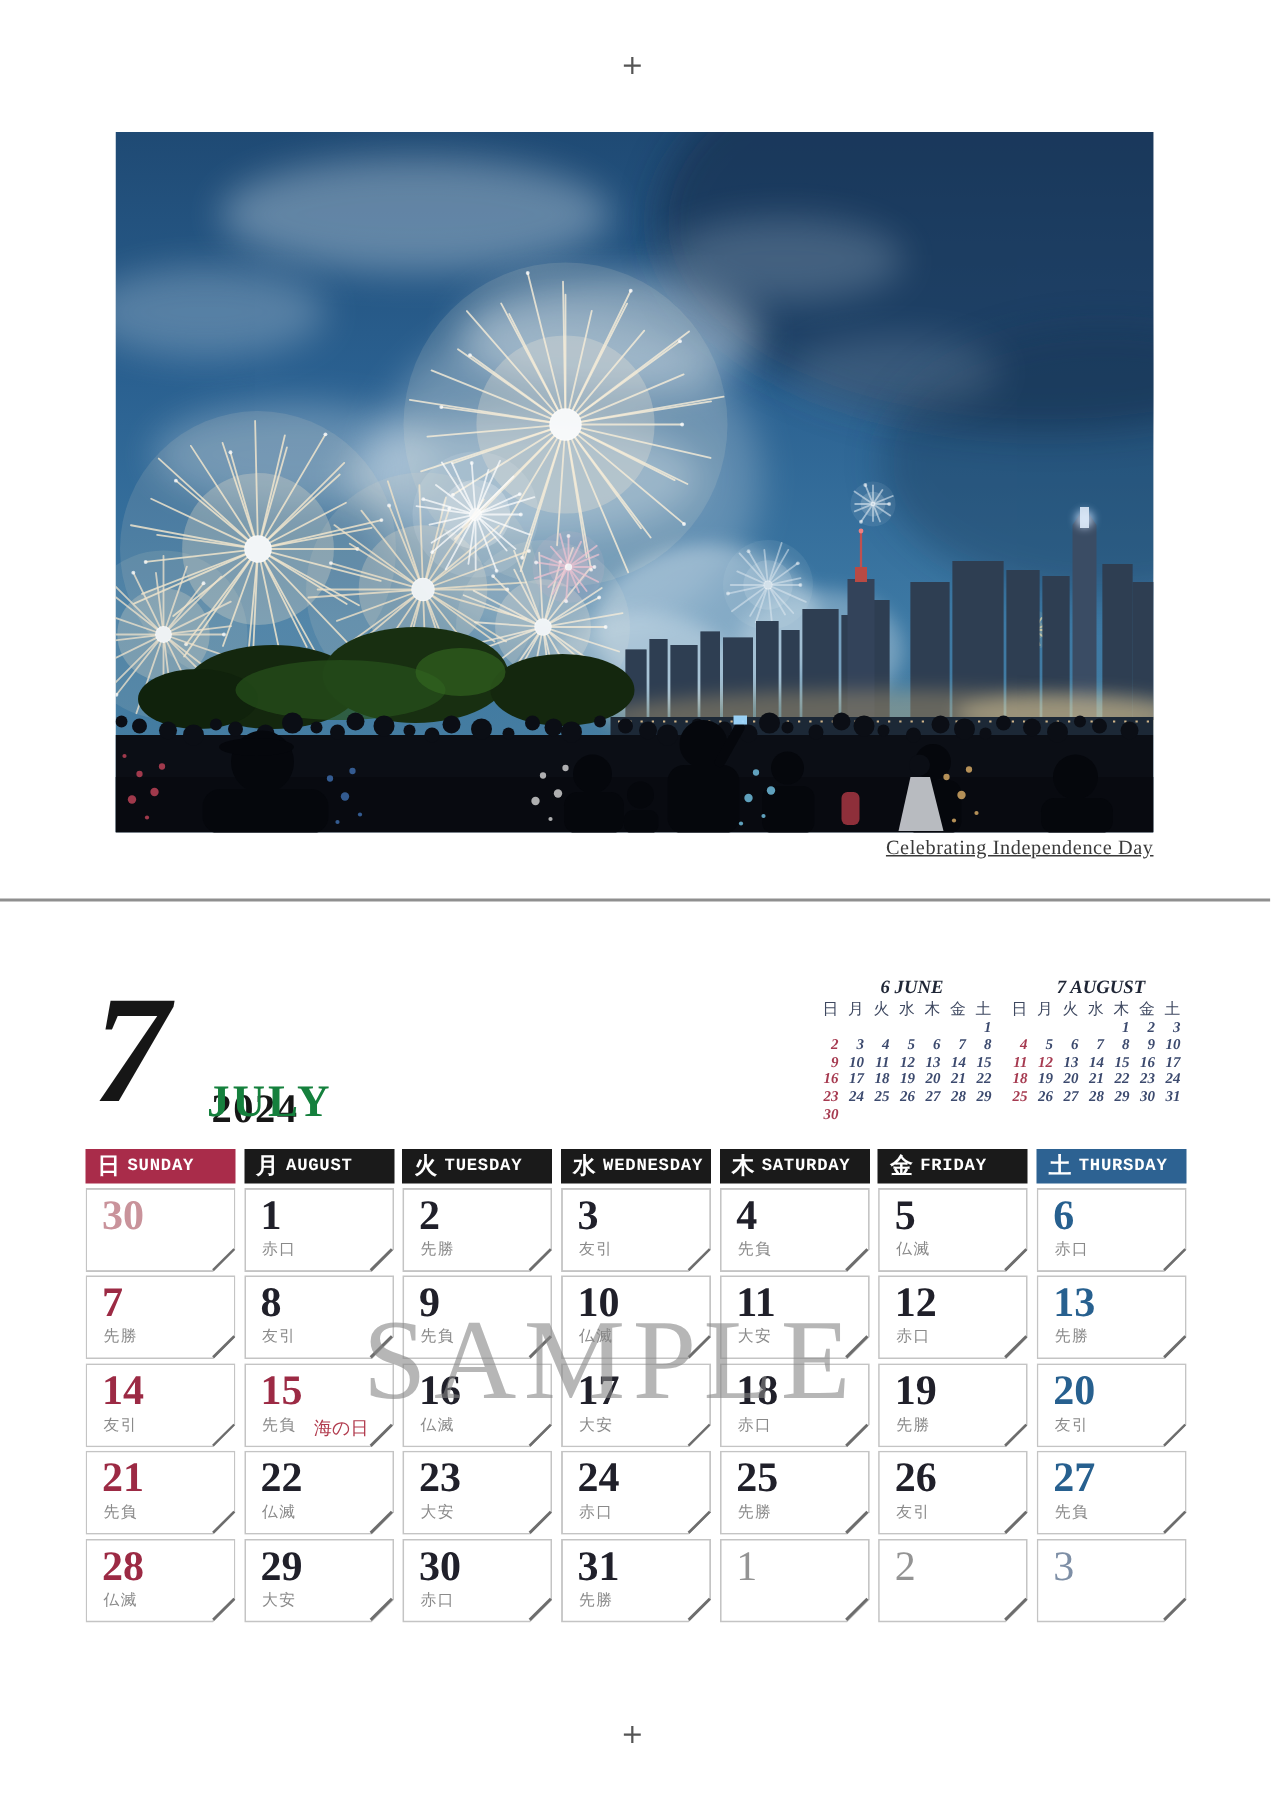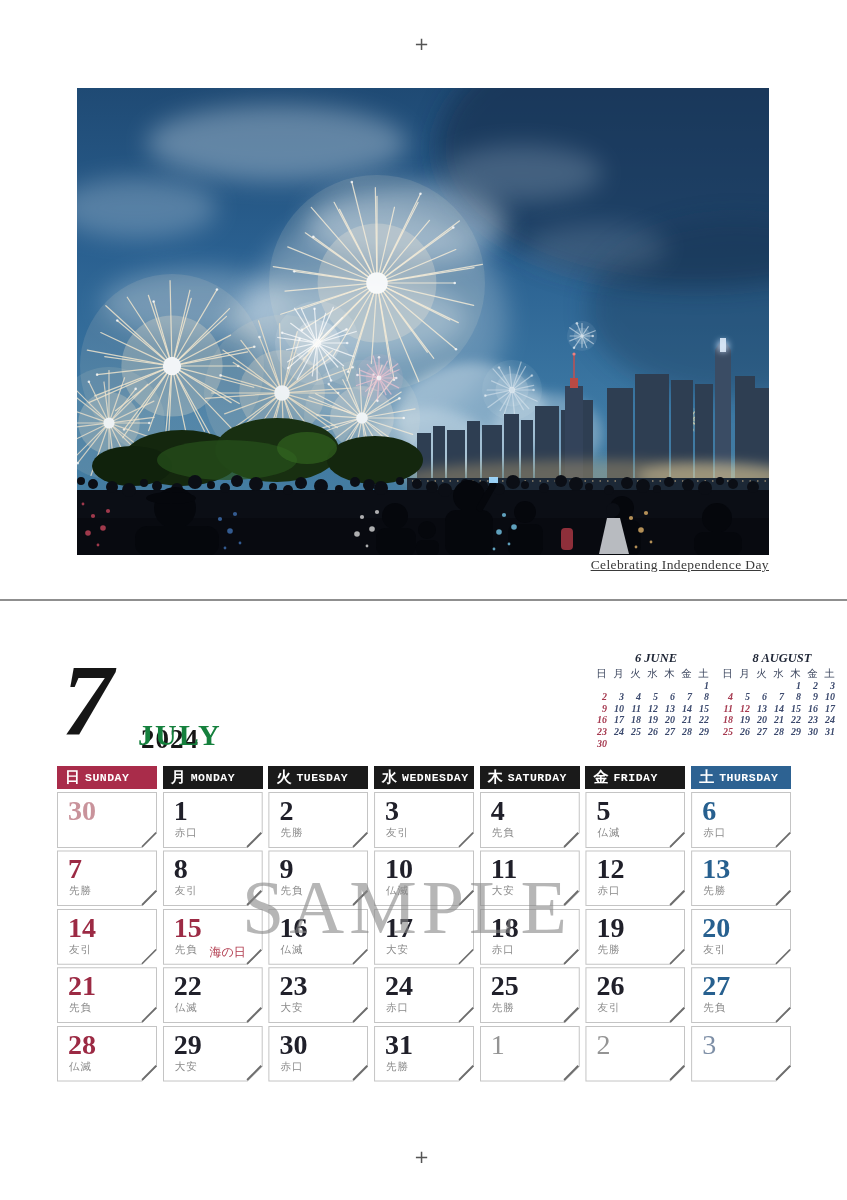--- a/index.html
+++ b/index.html
@@ -9,21 +9,21 @@
   
   .photo{position:absolute;left:77px;top:88px;width:692px;height:467px;}
   .caption{position:absolute;top:557px;right:78px;font-size:13.5px;color:#3a3a3a;letter-spacing:.4px;text-decoration:underline;}
   .divider{position:absolute;left:0;top:599px;width:847px;height:2px;background:#8f8f8f;}
   
   .big-month{position:absolute;left:62px;top:650px;font-size:102px;line-height:1;font-weight:700;
              font-style:italic;color:#161616;}
   .year{position:absolute;left:141px;top:724px;font-size:27px;font-weight:700;color:#161616;letter-spacing:1px;}
   .month-name{position:absolute;left:138px;top:718px;font-size:30px;font-weight:700;color:#15803d;letter-spacing:2px;}
   
-  .minical{position:absolute;top:651px;width:126px;margin-left:48px;}
+  .minical{position:absolute;top:651px;width:126px;}
   .minical.june{left:545px;}
   .minical.august{left:671px;}
   .minical .mtitle{text-align:center;font-size:12.5px;font-weight:700;font-style:italic;color:#1f2636;margin-bottom:2px;}
   .minigrid{display:grid;grid-template-columns:repeat(7,17px);grid-auto-rows:11.6px;}
   .minigrid span{font-size:10px;text-align:right;padding-right:3px;color:#3c4a6e;font-style:italic;font-weight:700;line-height:11.6px;}
   .minigrid span.mhead{font-style:normal;font-weight:400;font-size:10.5px;color:#3e4860;text-align:center;padding-right:0;}
   .minigrid span.mred{color:#a63a50;}
   
   .daybar-row{position:absolute;left:57px;top:766px;display:flex;gap:5.7px;}
   .daybar{width:100px;height:23px;display:flex;align-items:center;color:#fff;box-sizing:border-box;padding-left:8px;}
@@ -645,21 +645,21 @@
         <span class="mred">30</span>
         <span></span>
         <span></span>
         <span></span>
         <span></span>
         <span></span>
         <span></span>
       </div>
   </div>
   <div class="minical august">
-    <div class="mtitle">8 AUGUST</div>
+    <div class="mtitle">7 AUGUST</div>
     <div class="minigrid">
         <span class="mhead">日</span>
         <span class="mhead">月</span>
         <span class="mhead">火</span>
         <span class="mhead">水</span>
         <span class="mhead">木</span>
         <span class="mhead">金</span>
         <span class="mhead">土</span>
         <span></span>
         <span></span>
@@ -699,21 +699,21 @@
       </div>
   </div>
 
   <div class="daybar-row" id="daybars">
       <div class="daybar s-sun">
         <span class="kanji">日</span>
         <span class="en">SUNDAY</span>
       </div>
       <div class="daybar s-wd">
         <span class="kanji">月</span>
-        <span class="en">MONDAY</span>
+        <span class="en">AUGUST</span>
       </div>
       <div class="daybar s-wd">
         <span class="kanji">火</span>
         <span class="en">TUESDAY</span>
       </div>
       <div class="daybar s-wd">
         <span class="kanji">水</span>
         <span class="en">WEDNESDAY</span>
       </div>
       <div class="daybar s-wd">

